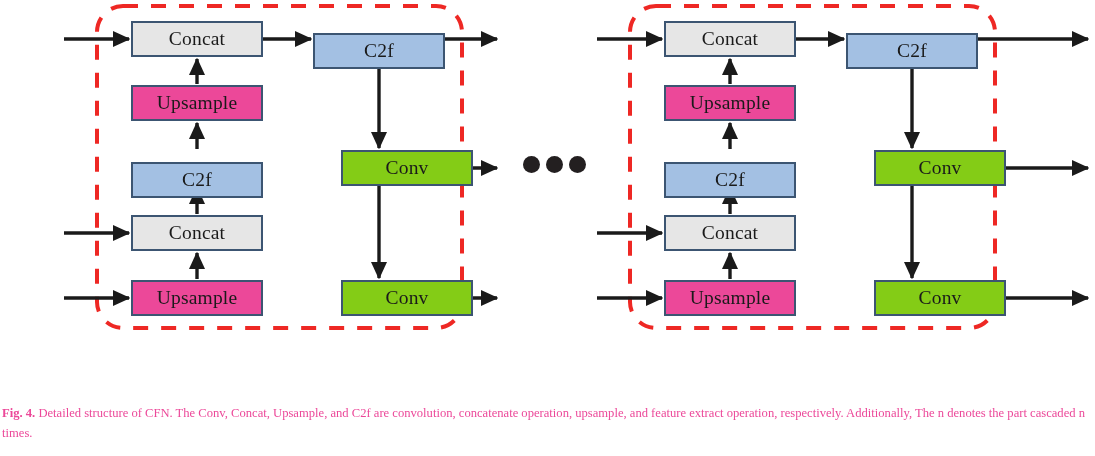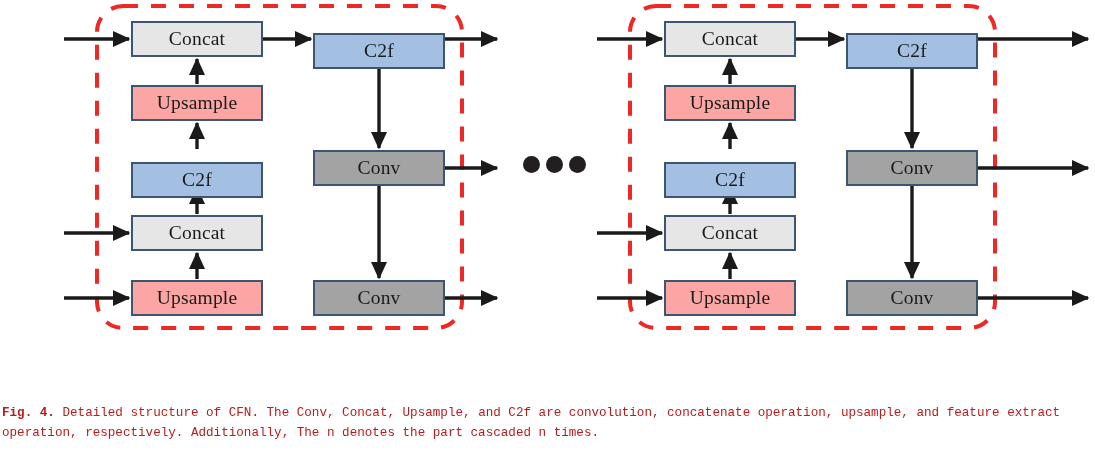--- a/index.html
+++ b/index.html
@@ -8,33 +8,33 @@
        -webkit-font-smoothing:antialiased;}
 
   #stage{position:absolute;left:0;top:0;width:1095px;height:340px;overflow:hidden;}
   #svgroot{position:absolute;left:0;top:0;}
 
   .node{position:absolute;box-sizing:border-box;
         border:2px solid #3c5572;display:flex;align-items:center;
         justify-content:center;color:#1a1a1a;letter-spacing:.2px;}
   .node span{display:block;line-height:1;}
   .n-concat{background:#e6e6e6;}
-  .n-upsample{background:#fca5a5;font-family:Liberation Serif, serif;}
+  .n-upsample{background:#ec4899;font-family:Liberation Serif, serif;}
   .n-c2f{background:#a3c0e3;margin-top:12px;}
-  .n-conv{background:#a3a3a3;}
+  .n-conv{background:#84cc16;margin-left:28px;}
 
   .dot{position:absolute;width:17px;height:17px;border-radius:50%;
        background:#231f20;}
 
   .brace-label{position:absolute;color:#1a1a1a;
        font-family:"Liberation Serif","DejaVu Serif",serif;}
 
   .caption{position:absolute;left:2px;top:404px;width:1090px;
-       font-family:Liberation Mono, monospace;
-       font-size:12.6px;line-height:19.5px;color:#b91c1c;
+       font-family:Liberation Serif, serif;
+       font-size:12.6px;line-height:19.5px;color:#ec4899;
        text-align:left;}
   .caption b{font-weight:bold;}
 </style>
 </head>
 <body>
 
 <div id="stage">
 
   <svg id="svgroot" width="1095" height="456">
     <defs>

